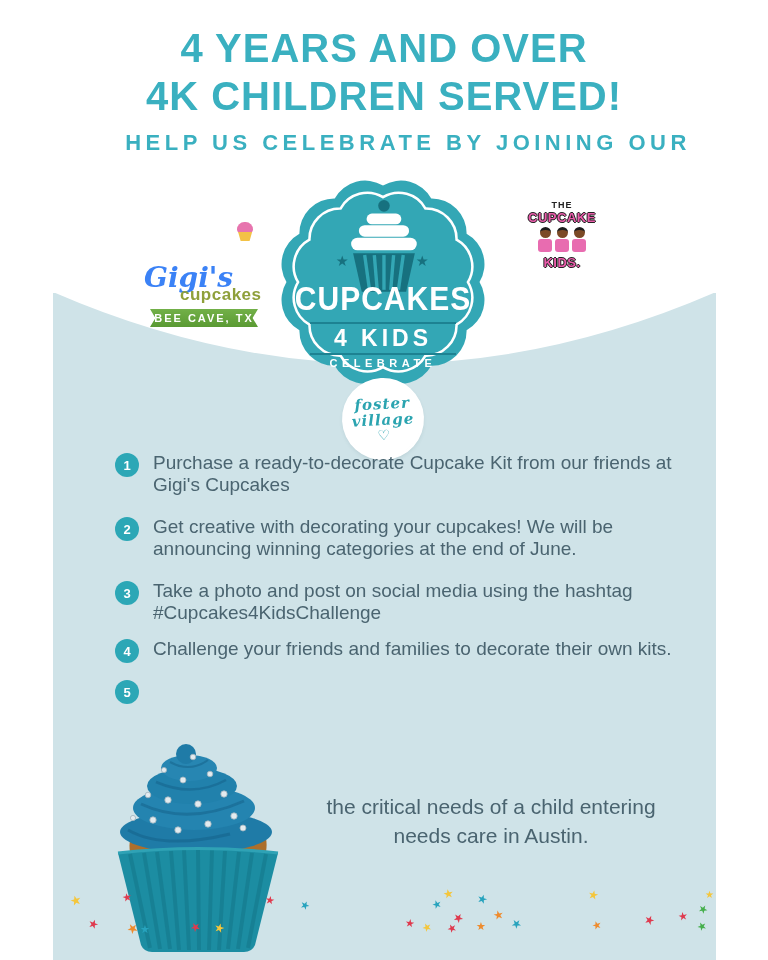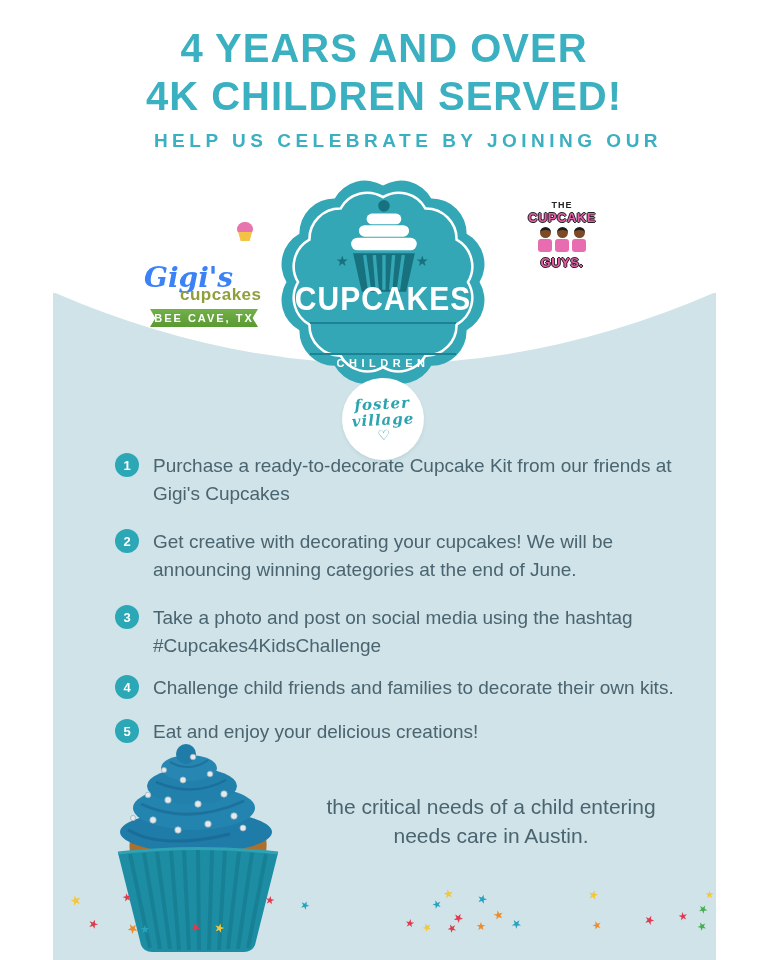--- a/index.html
+++ b/index.html
@@ -9,21 +9,21 @@
     background:#ffffff; overflow:hidden;
     font-family:"Liberation Sans", sans-serif;
   }
   
   .blue-panel { position:absolute; left:53px; top:293px; width:663px; height:667px; background:#cfe3e8; }
   .blue-panel svg.arc { position:absolute; left:0; top:-1px; width:663px; height:76px; display:block; }
   
   .hdr { position:absolute; left:0; width:768px; text-align:center; color:#3ab0c0; }
   .hdr.l1 { top:26px;  font-size:40px; font-weight:700; letter-spacing:1px; }
   .hdr.l2 { top:74px;  font-size:40px; font-weight:700; letter-spacing:1px; }
-  .hdr.sub{ top:130px; font-size:19px; font-weight:600; letter-spacing:4.5px;padding-left:48px; }
+  .hdr.sub{ top:130px; font-size:22px; font-weight:600; letter-spacing:4.5px;padding-left:48px; }
   
   .gigis { position:absolute; left:144px; top:224px; width:130px; }
   .gigis .script-row { display:flex; align-items:flex-start; }
   .gigis .script { font-family:"DejaVu Serif", serif; font-style:italic; font-weight:700;
                    font-size:28px; color:#3b82f6; line-height:1;margin-top:40px; }
   .mini-cupcake { position:relative; width:20px; height:24px; margin-left:2px; margin-top:-2px; }
   .mini-cupcake .frost { position:absolute; left:2px; top:0; width:16px; height:11px;
                          background:#e774ae; border-radius:8px 8px 4px 4px; }
   .mini-cupcake .cup   { position:absolute; left:3px; top:10px; width:14px; height:9px;
                          background:#f3c246; clip-path:polygon(0 0,100% 0,82% 100%,18% 100%); }
@@ -58,21 +58,21 @@
   .foster .fl { font-family:"DejaVu Serif", serif; font-style:italic; font-weight:700;
                 color:#2ba4b0; font-size:15px; line-height:1.05; letter-spacing:1px; }
   .foster .heart { color:#2ba4b0; font-size:14px; line-height:.8; margin-top:1px; }
   
   .steps { position:absolute; left:115px; top:452px; width:568px; list-style:none; }
   .step { display:flex; gap:14px; margin-bottom:20px; }
   .step:nth-child(3){ margin-bottom:14px; } .step:nth-child(4){ margin-bottom:16px; }
   .step .num { flex:0 0 24px; width:24px; height:24px; margin-top:1px; border-radius:50%;
                background:#2ca7b6; color:#fff; font-size:13px; font-weight:700;
                display:flex; align-items:center; justify-content:center; }
-  .step .txt { font-size:19px; line-height:28px; color:#4a6470; max-width:535px; }
+  .step .txt { font-size:19px; line-height:22px; color:#4a6470; max-width:535px; }
   
   .footer { position:absolute; left:302px; top:792px; width:378px; text-align:center;
             font-size:21px; line-height:29px; color:#4a6470; }
   
   .cupcake-svg { position:absolute; left:58px; top:740px; width:268px; height:220px; }
   .sprinkle { position:absolute; line-height:1; user-select:none; }
 </style>
 </head>
 <body>
 
@@ -126,42 +126,43 @@
         <path d="M116,84 L116,120" stroke="#33a7b5" stroke-width="3.5"></path>
         <path d="M126,84 L123,120" stroke="#33a7b5" stroke-width="3.5"></path>
         <path d="M136,84 L131,120" stroke="#33a7b5" stroke-width="3.5"></path>
       </g>
 
       <text x="66" y="95" font-size="15" fill="#17717f">★</text>
       <text x="149" y="95" font-size="15" fill="#17717f">★</text>
     </svg>
     <div class="btxt t1">CUPCAKES</div>
     <div class="rule r1"></div>
+    <div class="btxt t2">4 KIDS</div>
     <div class="rule r2"></div>
-    <div class="btxt t3">CHILDREN</div>
+    <div class="btxt t3">CELEBRATE</div>
   </div>
 
   <div class="guys">
     <div class="the">THE</div>
     <div class="big">CUPCAKE</div>
     <div class="figs">
       <span class="fig">
           <span class="head"></span>
           <span class="body"></span>
         </span>
       <span class="fig">
           <span class="head"></span>
           <span class="body"></span>
         </span>
       <span class="fig">
           <span class="head"></span>
           <span class="body"></span>
         </span>
     </div>
-    <div class="big">GUYS.</div>
+    <div class="big">KIDS.</div>
   </div>
 
   <div class="foster">
     <span class="fl">foster</span>
     <span class="fl">village</span>
     <span class="heart">♡</span>
   </div>
 
   <ul class="steps">
     <li class="step">
@@ -171,25 +172,24 @@
     <li class="step">
       <span class="num">2</span>
       <span class="txt">Get creative with decorating your cupcakes! We will be announcing winning categories at the end of June.</span>
     </li>
     <li class="step">
       <span class="num">3</span>
       <span class="txt">Take a photo and post on social media using the hashtag #Cupcakes4KidsChallenge</span>
     </li>
     <li class="step">
       <span class="num">4</span>
-      <span class="txt">Challenge child friends and families to decorate their own kits.</span>
+      <span class="txt">Challenge your friends and families to decorate their own kits.</span>
     </li>
     <li class="step">
       <span class="num">5</span>
-      <span class="txt">Eat and enjoy your delicious creations!</span>
     </li>
   </ul>
 
   <div class="footer">
     <span style="display:block">the critical needs of a child entering</span>
     <span style="display:block">needs care in Austin.</span>
   </div>
 
   <svg class="cupcake-svg" viewBox="0 0 268 220">
 

